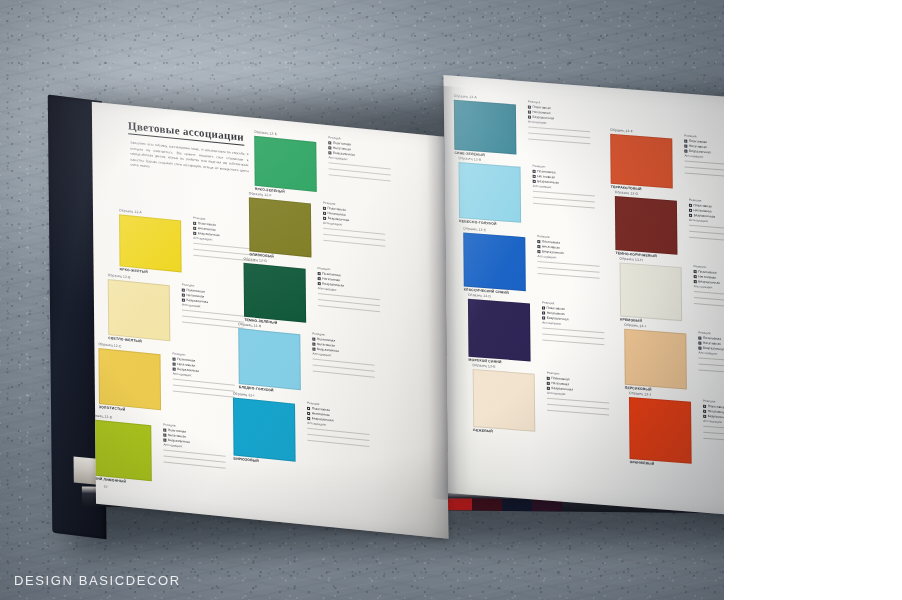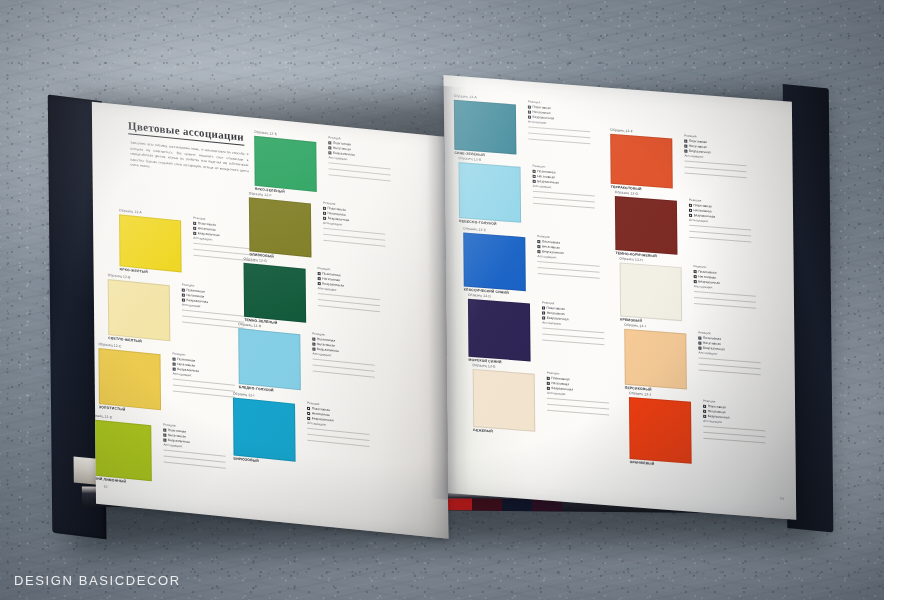--- a/index.html
+++ b/index.html
@@ -5,21 +5,21 @@
   * { box-sizing: border-box; margin: 0; padding: 0; }
 
   html, body {
     width: 902px; height: 600px;
     overflow: hidden;
     font-family: "Liberation Sans", sans-serif;
   }
 
   #scene {
     position: relative;
-    width: 884px; height: 600px;
+    width: 724px; height: 600px;
     background: #8c96a0;
     overflow: hidden;
   }
 
   
   .bg-base {
     position: absolute; inset: 0;
     background:
       radial-gradient(ellipse 70% 60% at 18% 12%, rgba(210,218,226,0.55), rgba(0,0,0,0) 62%),
       radial-gradient(ellipse 60% 55% at 88% 78%, rgba(196,206,216,0.45), rgba(0,0,0,0) 65%),

